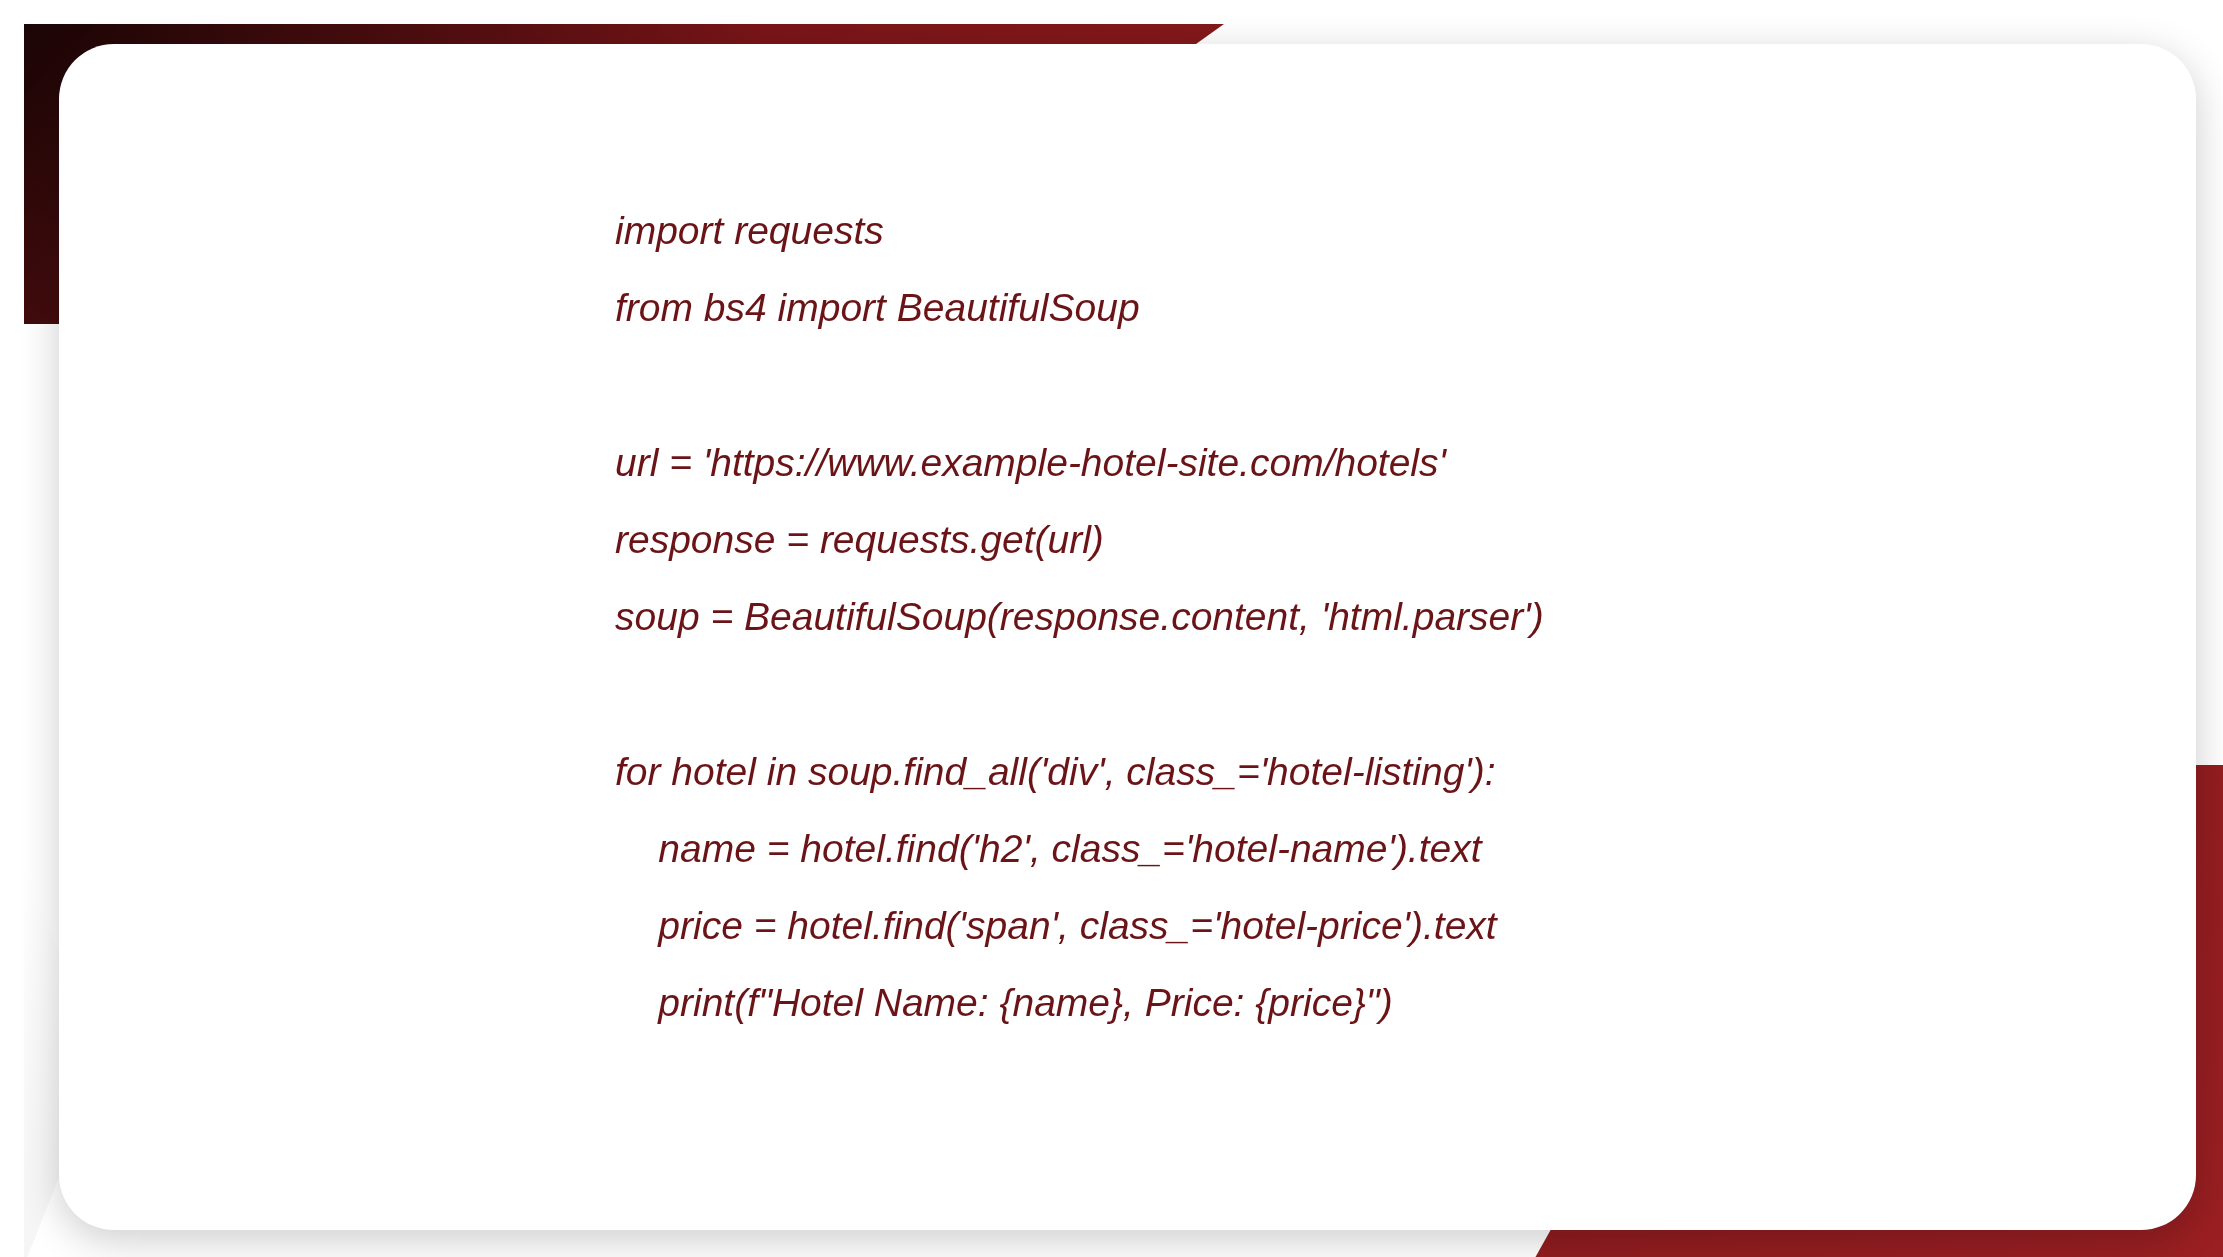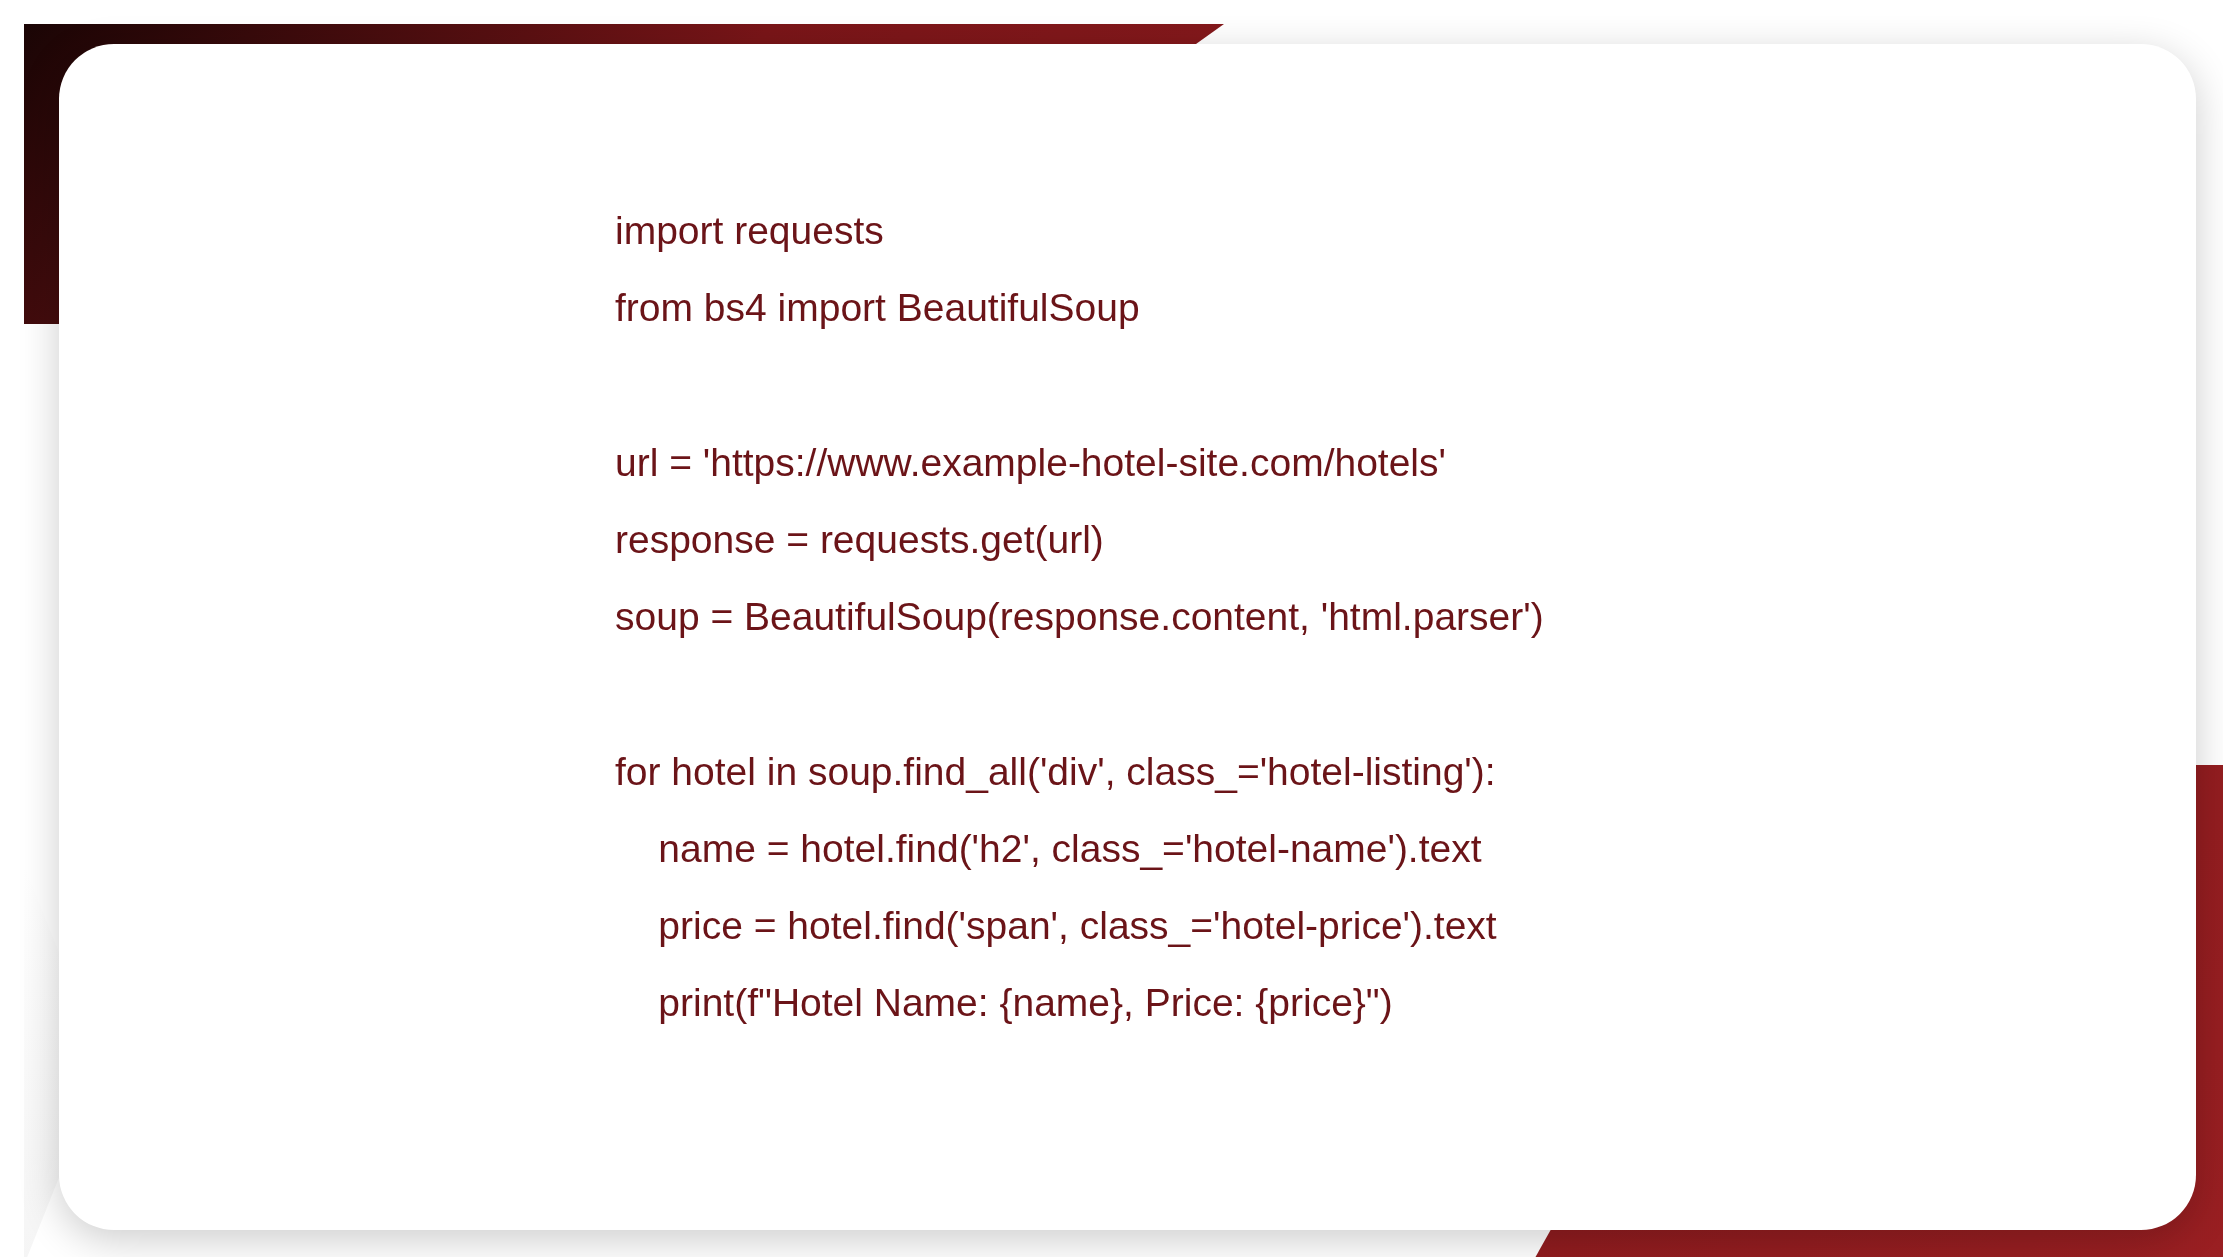--- a/index.html
+++ b/index.html
@@ -1,18 +1,19 @@
 <!DOCTYPE html>
 <html><head>
   <meta charset="utf-8">
   <style>
     * {
       margin: 8px;
       padding: 0;
       box-sizing: border-box;
+      font-style: italic;
     }
     body {
       width: 2223px;
       height: 1257px;
       position: relative;
       overflow: hidden;
       background: #fff;
     }
     .bg-corner-top {
       position: absolute;

